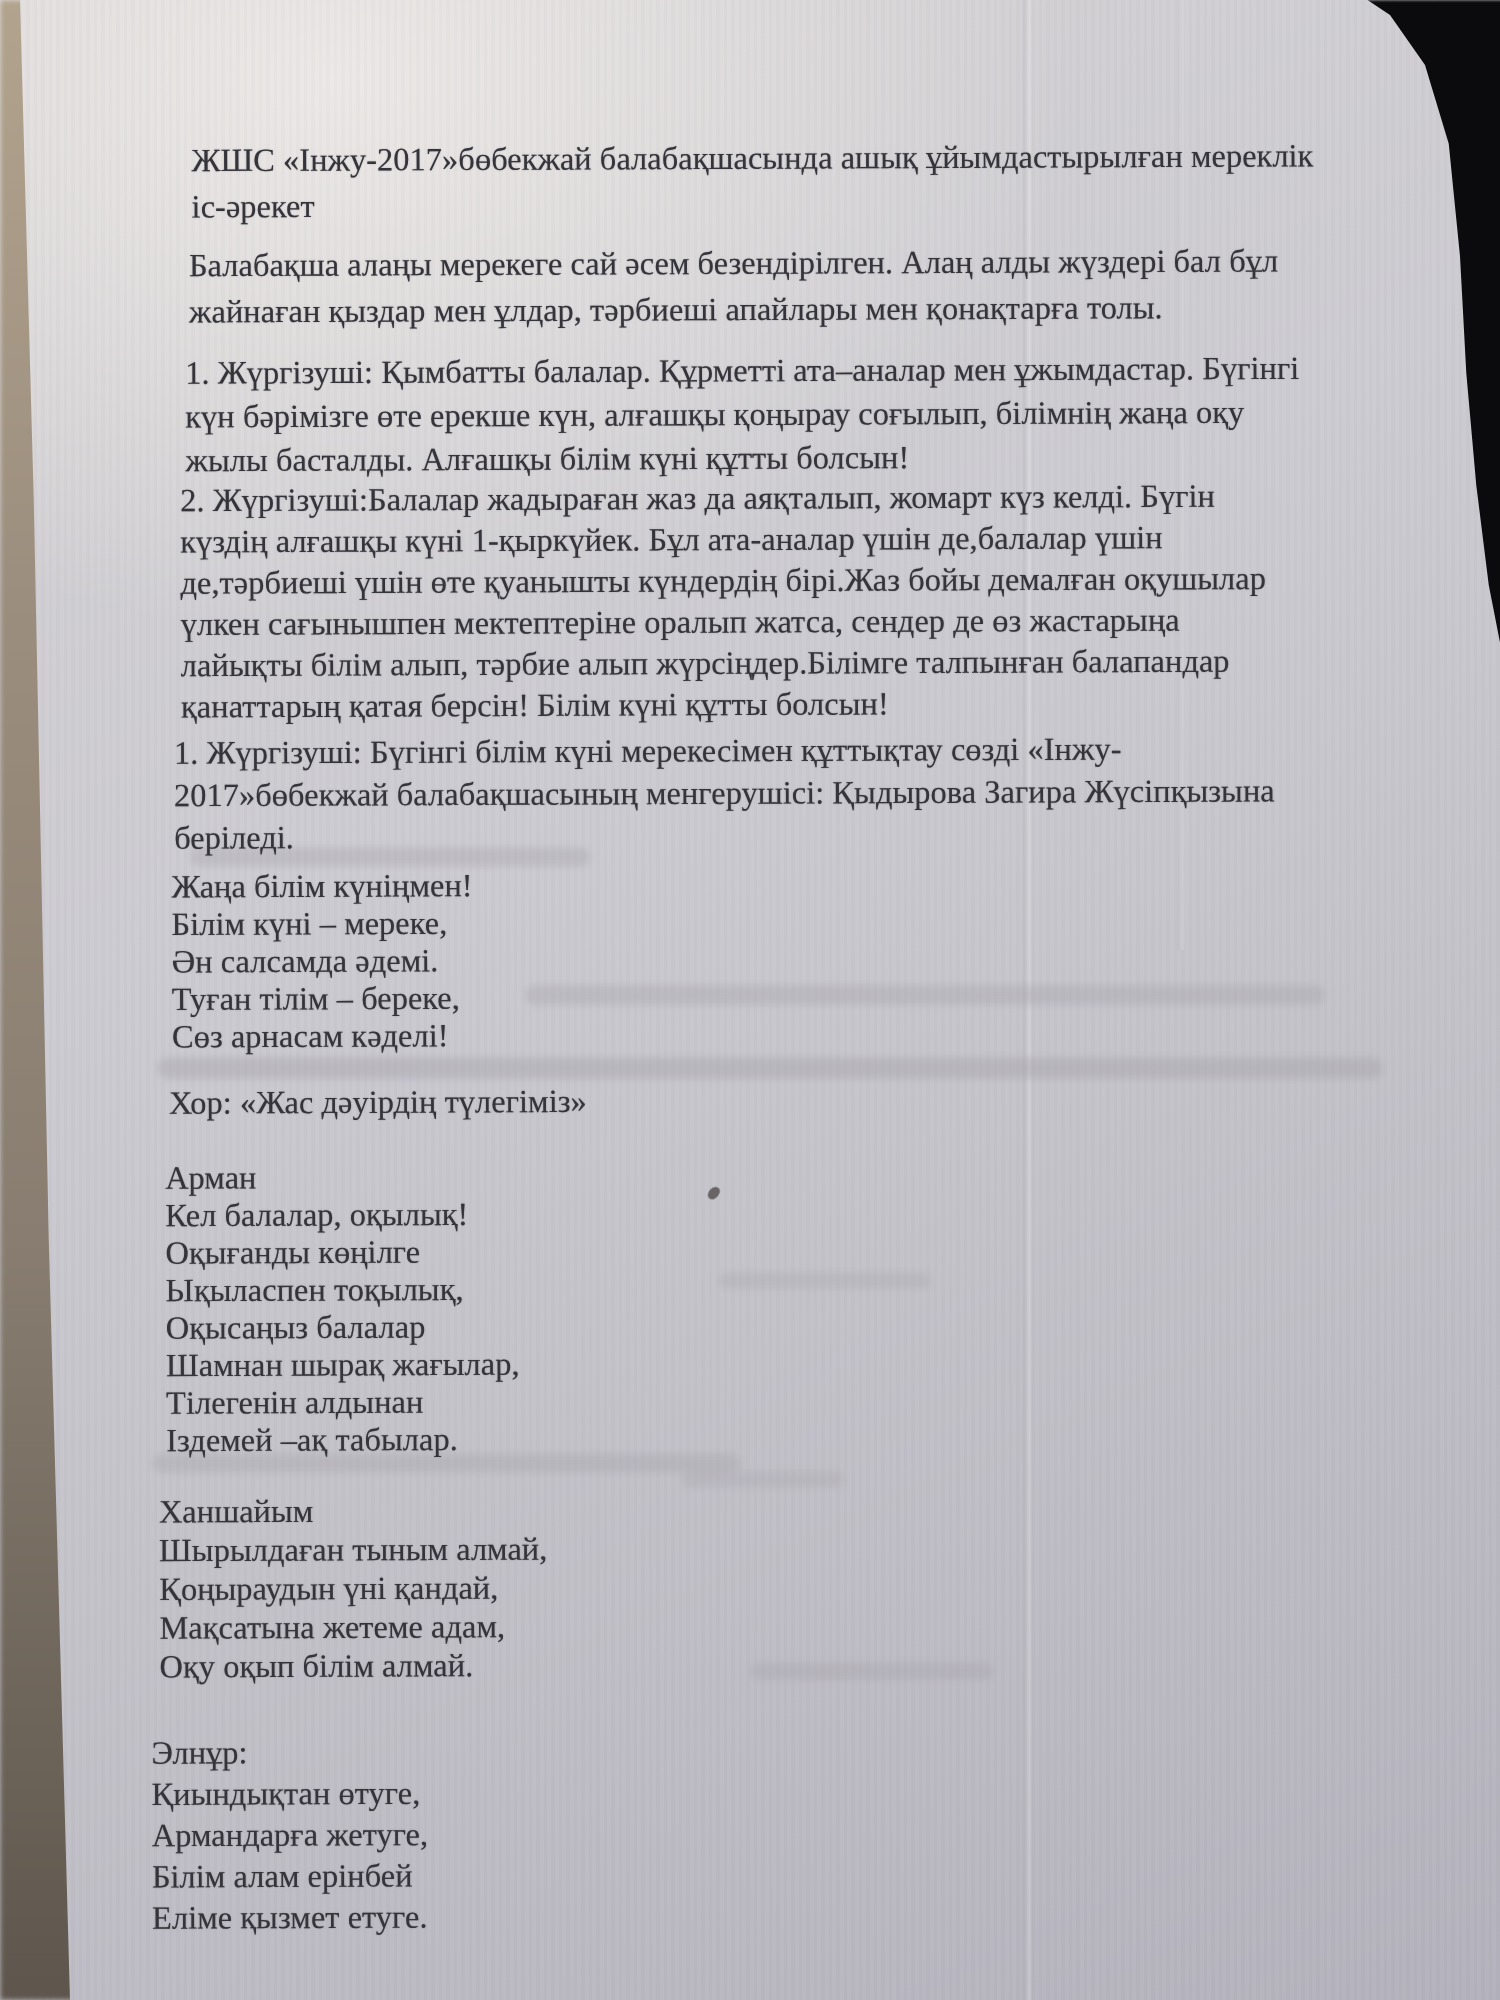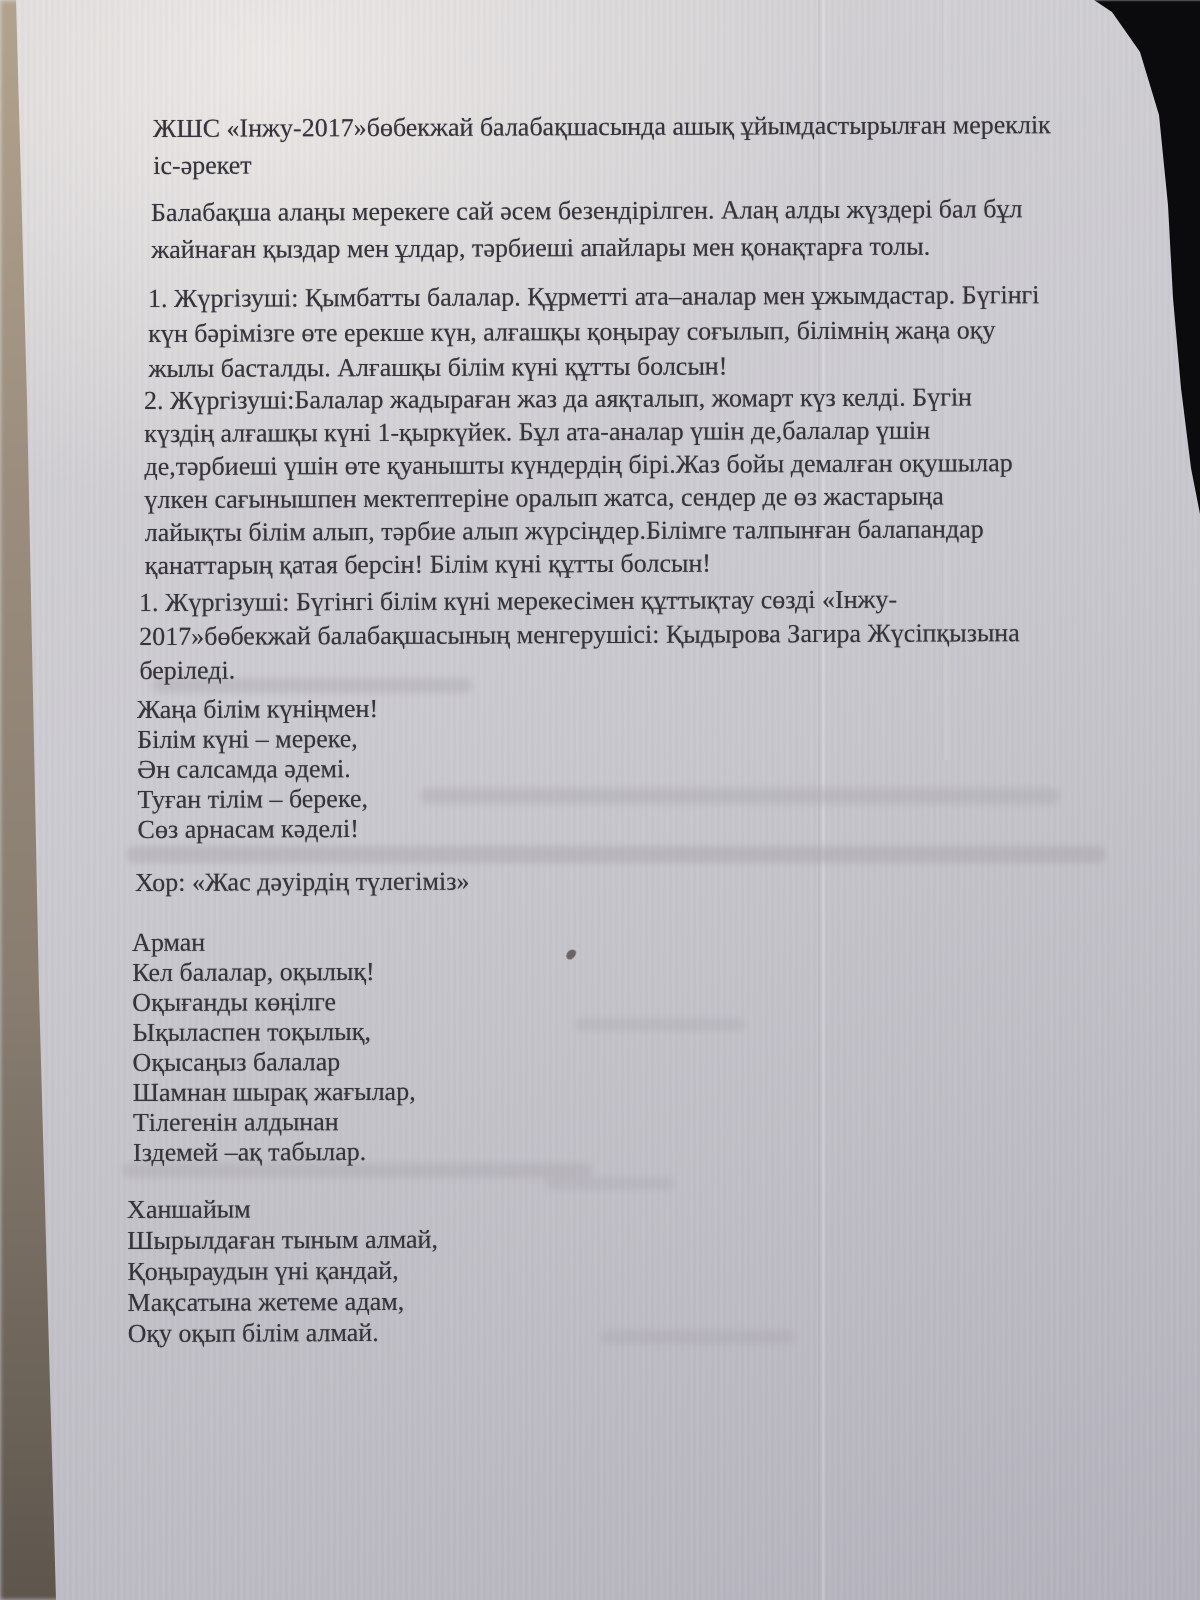--- a/index.html
+++ b/index.html
@@ -155,14 +155,21 @@
   </div>
 
   <div class="textblock b-khan">
     <div>Ханшайым</div>
     <div>Шырылдаған тыным алмай,</div>
     <div>Қоңыраудын үні қандай,</div>
     <div>Мақсатына жетеме адам,</div>
     <div>Оқу оқып білім алмай.</div>
   </div>
 
+  <div class="textblock b-elnur">
+    <div>Элнұр:</div>
+    <div>Қиындықтан өтуге,</div>
+    <div>Армандарға жетуге,</div>
+    <div>Білім алам ерінбей</div>
+    <div>Еліме қызмет етуге.</div>
+  </div>
 
 </div>
 
 </body></html>

